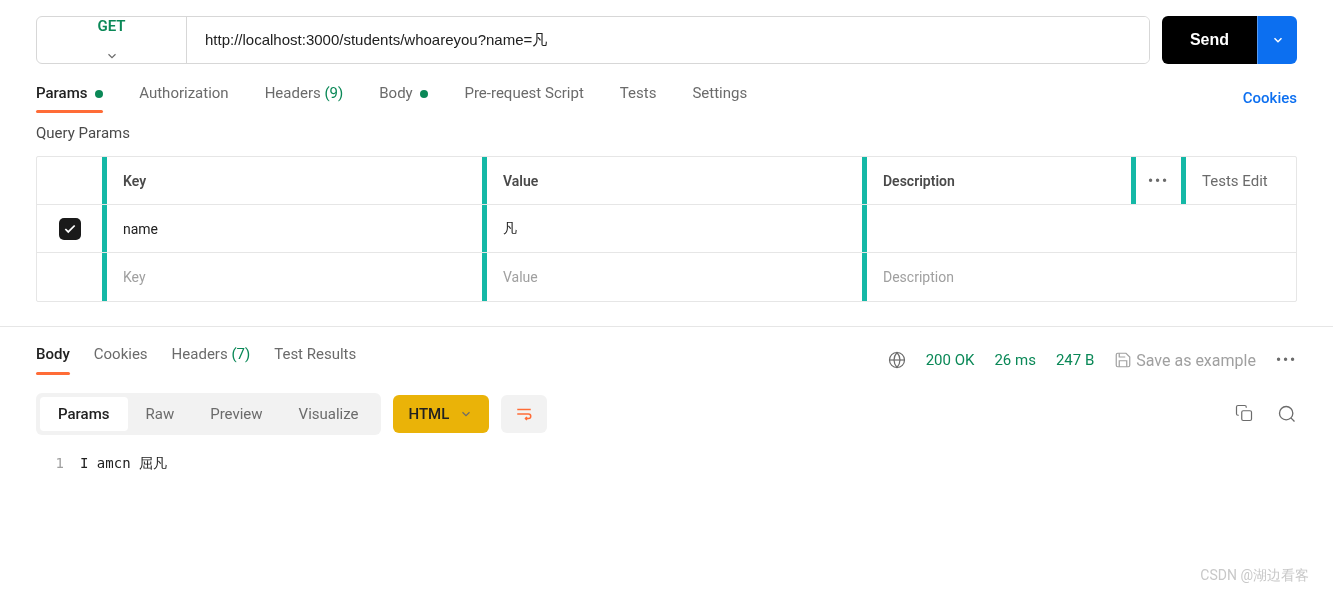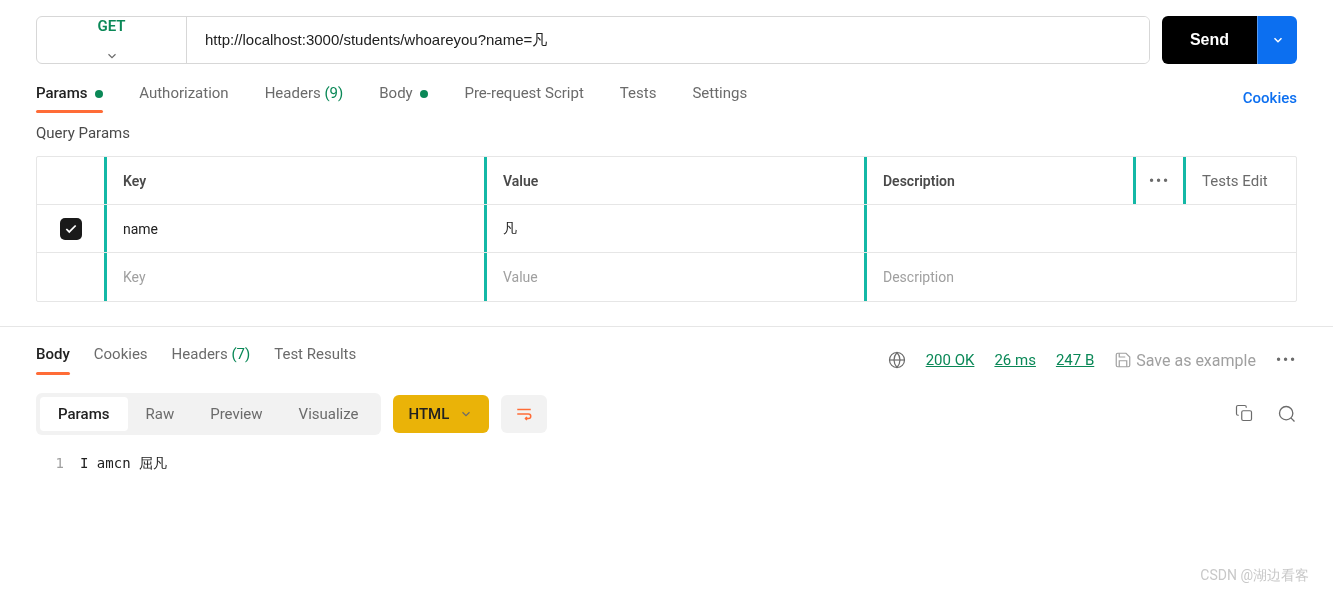--- a/index.html
+++ b/index.html
@@ -117,21 +117,21 @@
 
     
     .params-table {
       border: 1px solid #e6e6e6;
       border-radius: 2px;
       margin-bottom: 24px;
     }
     .pt-row { display: flex; border-bottom: 1px solid #e6e6e6; min-height: 48px; align-items: stretch; }
     .pt-row:last-child { border-bottom: none; }
     .pt-cell {
-      border-right: 3px solid #14b8a6;
+      border-right: 5px solid #14b8a6;
       padding: 12px 16px;
       display: flex;
       align-items: center;
     }
     .pt-cell:last-child { border-right: none; }
     .pt-check { width: 70px; justify-content: center; }
     .pt-key { width: 380px; }
     .pt-val { width: 380px; }
     .pt-desc { flex: 1; }
     .pt-actions { width: 50px; justify-content: center; color: #6b6b6b; cursor: pointer; font-weight: bold; letter-spacing: 2px; }
@@ -175,21 +175,21 @@
       position: absolute;
       bottom: 0;
       left: 0;
       right: 0;
       height: 3px;
       background: #ff6c37;
       border-radius: 2px;
     }
     .resp-status { display: flex; align-items: center; gap: 20px; color: #6b6b6b; }
     .globe-icon { color: #6b6b6b; }
-    .status-green { color: #0a8857; font-size: 15px; text-decoration: underline; }
+    .status-green { color: #0a8857; font-size: 15px; }
     .save-example { display: flex; align-items: center; gap: 4px; color: #a0a0a0; cursor: pointer; font-size: 16px; }
     .more-dots { cursor: pointer; color: #6b6b6b; font-weight: bold; letter-spacing: 2px; }
 
     
     .resp-body-bar {
       display: flex;
       justify-content: space-between;
       align-items: center;
       margin-top: 18px;
     }

